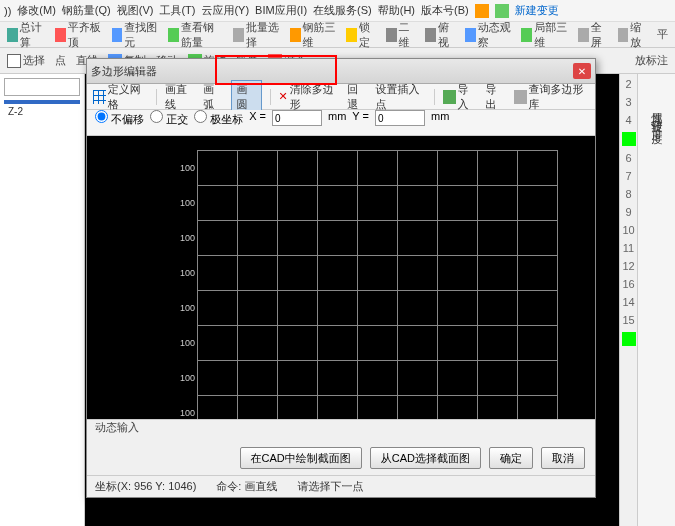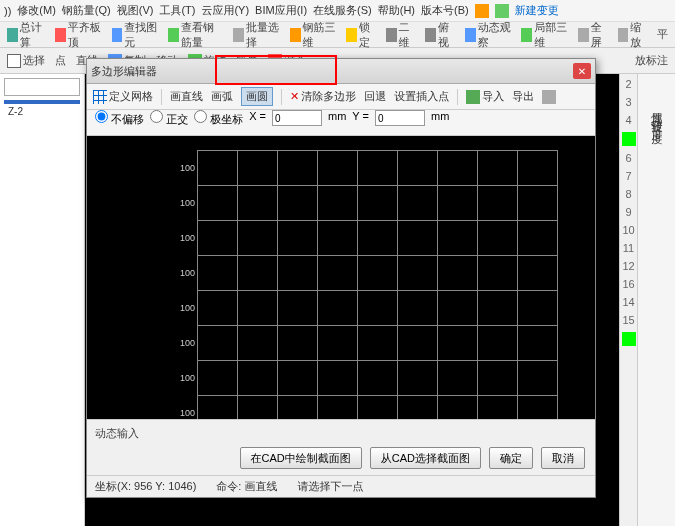--- a/index.html
+++ b/index.html
@@ -30,21 +30,21 @@
 .dlg-toolbar .sep{width:1px;height:16px;background:#ccc}
 .dlg-coords{height:26px;display:flex;align-items:flex-start;padding:0 8px;gap:6px;background:#f5f5f5;border-bottom:1px solid #ccc;font-size:10px}
 .dlg-coords input[type=radio]{margin:0}
 .dlg-coords .coord-in{width:50px;height:16px;border:1px solid #999;padding:0 2px;font-size:10px}
 .dlg-canvas{flex:1;background:#000;position:relative;overflow:hidden}
 .grid-container{position:absolute;left:110px;top:14px;width:360px;height:280px}
 .grid-line-v{position:absolute;top:0;bottom:0;width:1px;background:#888}
 .grid-line-h{position:absolute;left:0;right:0;height:1px;background:#888}
 .axis-v{position:absolute;left:110px;top:14px;width:1px;height:280px;background:#0c0}
 .y-label{position:absolute;color:#ccc;font-size:9px;right:400px;transform:translateY(-50%)}
-.dlg-dyn{height:22px;display:flex;align-items:flex-end;padding:0 8px;background:#f0f0f0;border-top:1px solid #ccc;font-size:10px;color:#444}
+.dlg-dyn{height:22px;display:flex;align-items:flex-start;padding:0 8px;background:#f0f0f0;border-top:1px solid #ccc;font-size:10px;color:#444}
 .dlg-buttons{height:34px;display:flex;align-items:center;justify-content:flex-end;padding:0 10px;gap:8px;background:#f0f0f0}
 .dlg-buttons button{height:22px;padding:0 10px;border:1px solid #888;background:linear-gradient(#fff,#e0e0e0);cursor:pointer;font-size:11px;border-radius:2px}
 .highlight-box{position:absolute;border:2px solid red;pointer-events:none}
 .dlg-status{height:22px;display:flex;align-items:center;padding:0 8px;gap:20px;background:#f0f0f0;border-top:1px solid #ccc;font-size:10px;color:#333}
 .ico-grid{background:linear-gradient(90deg,#06c 1px,transparent 1px),linear-gradient(#06c 1px,transparent 1px);background-size:5px 5px}
 </style>
 </head>
 <body>
 
 <div class="menubar">
@@ -221,20 +221,21 @@
     <div class="sep"></div>
     <div class="dtb">
         <span class="ico" style="background:#5a5"></span>
         <span>导入</span>
       </div>
     <div class="dtb">
         <span>导出</span>
       </div>
     <div class="dtb">
         <span class="ico" style="background:#aaa"></span>
+        <span>查询多边形库</span>
       </div>
   </div>
   <div class="dlg-coords">
     <label><input type="radio" name="cm" checked="" style=""> <span>不偏移</span></label>
     <label><input type="radio" name="cm" style=""> <span>正交</span></label>
     <label><input type="radio" name="cm" style=""> <span>极坐标</span></label>
     <span>X =</span>
     <input class="coord-in" value="0" style="">
     <span>mm</span>
     <span>Y =</span>

